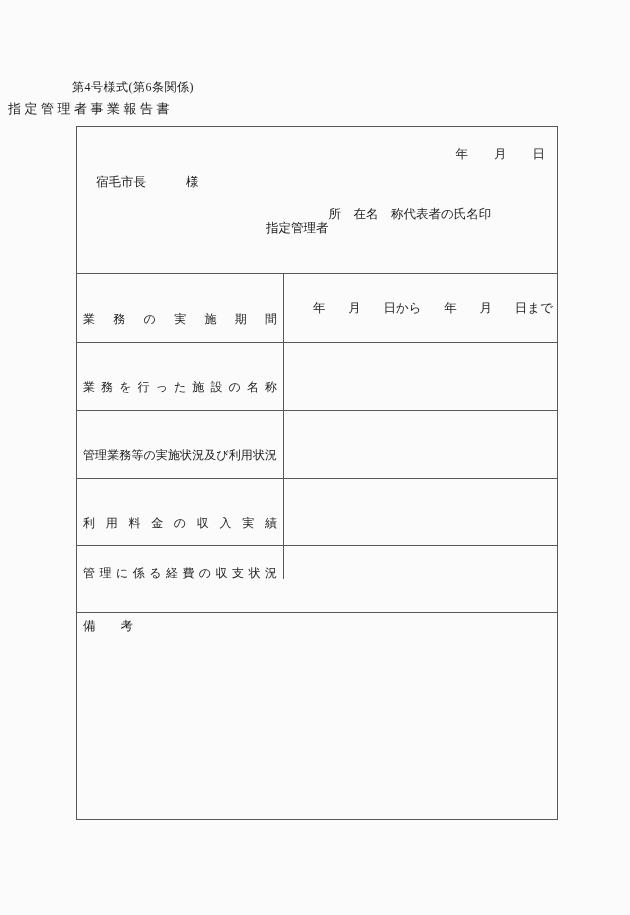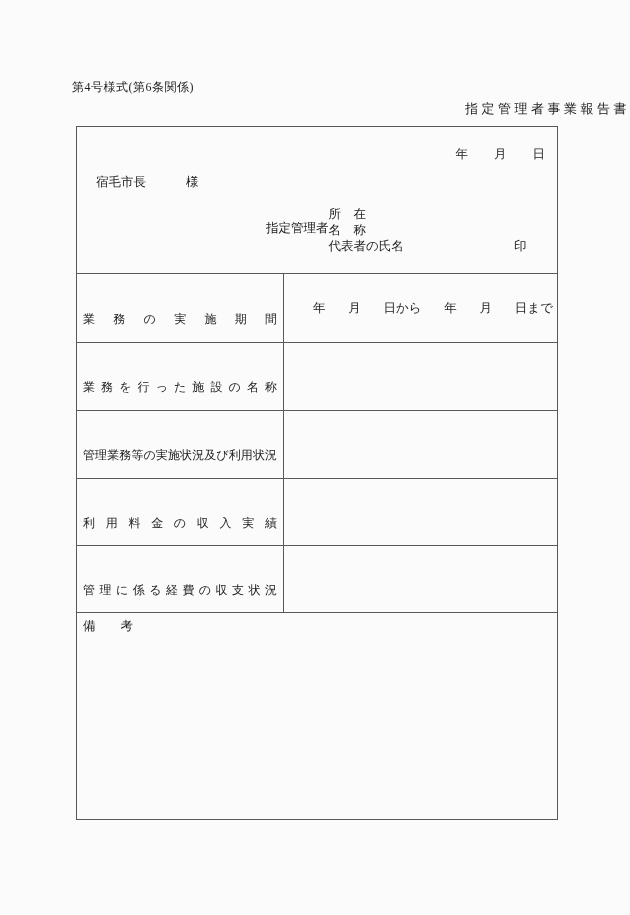--- a/index.html
+++ b/index.html
@@ -17,21 +17,21 @@
     left: 72px;
     top: 81px;
     font-size: 12px;
     letter-spacing: 0.5px;
   }
   .page-title {
     position: absolute;
     left: 0;
     top: 102px;
     width: 630px;
-    text-align: right;
+    text-align: left;
     font-size: 13px;
     letter-spacing: 3.5px;
     padding-left: 8px; 
   }
   .form-table {
     position: absolute;
     left: 76px;
     top: 126px;
     width: 482px;
     height: 694px;
@@ -67,40 +67,40 @@
     display: flex;
     align-items: flex-start;
   }
   .applicant-label {
     padding-top: 16px;
     white-space: nowrap;
   }
   .applicant-lines {
     width: 198px;
     display: flex;
-    flex-direction: column;
+    flex-direction: row;
   }
   .applicant-line {
     height: 16px;
     display: flex;
     justify-content: space-between;
     align-items: center;
     white-space: nowrap;
   }
   
   .data-row {
     display: flex;
     border-bottom: 1px solid #585858;
     flex: 0 0 auto;
   }
   .data-row.r1 { height: 69px; }
   .data-row.r2 { height: 68px; gap: 48px; }
   .data-row.r3 { height: 68px; }
   .data-row.r4 { height: 67px; }
-  .data-row.r5 { height: 67px; }
+  .data-row.r5 { height: 67px; flex-direction: column; }
   .row-label-cell {
     width: 207px;
     border-right: 1px solid #585858;
     display: flex;
     align-items: center;
     padding: 0 6px;
     flex: 0 0 auto;
   }
   .row-label-text {
     width: 100%;

